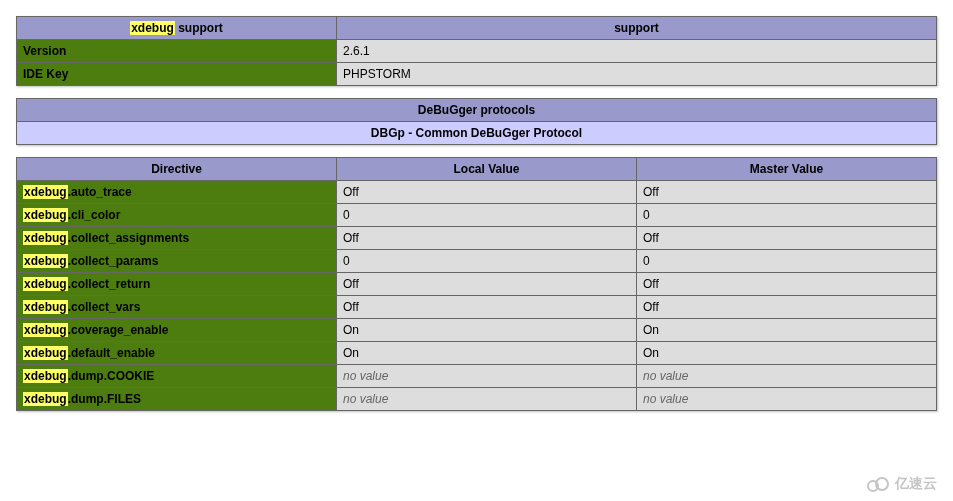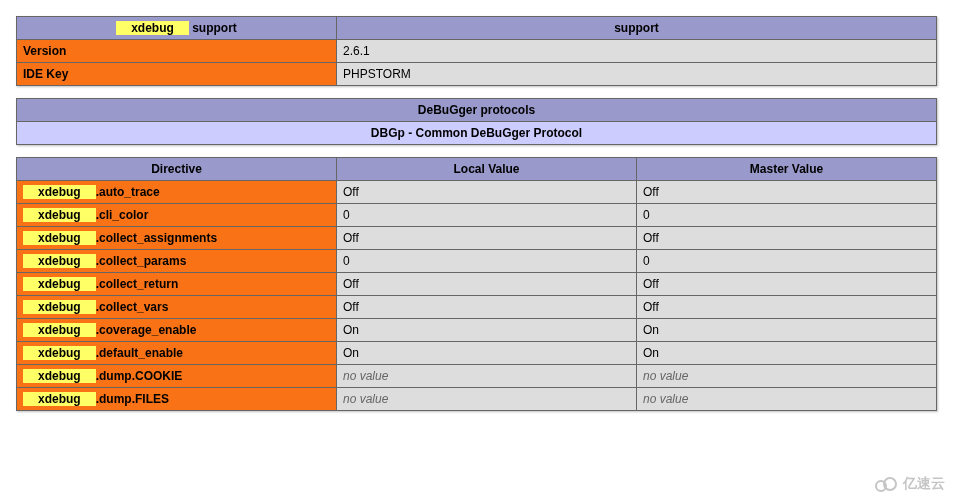--- a/index.html
+++ b/index.html
@@ -24,43 +24,43 @@
     text-align: left;
     vertical-align: middle;
     height: 22px;
   }
   th {
     background: #9999cc;
     font-weight: bold;
     text-align: center;
   }
   td.key {
-    background: #f97316;
+    background: #4d7c0f;
     font-weight: bold;
     width: 320px;
   }
   td.val {
     background: #dddddd;
   }
   td.full {
     background: #ccccff;
     font-weight: bold;
     text-align: center;
   }
   .hl {
     background: #ffff66;
-    padding: 0 15px;
+    padding: 0 1px;
   }
   .novalue {
     font-style: italic;
     color: #666;
   }
   .watermark {
     position: fixed;
-    right: 8px;
+    right: 16px;
     bottom: 8px;
     font-size: 14px;
     color: #bbb;
     font-weight: bold;
     display: flex;
     align-items: center;
     gap: 4px;
     opacity: 0.85;
     pointer-events: none;
   }

